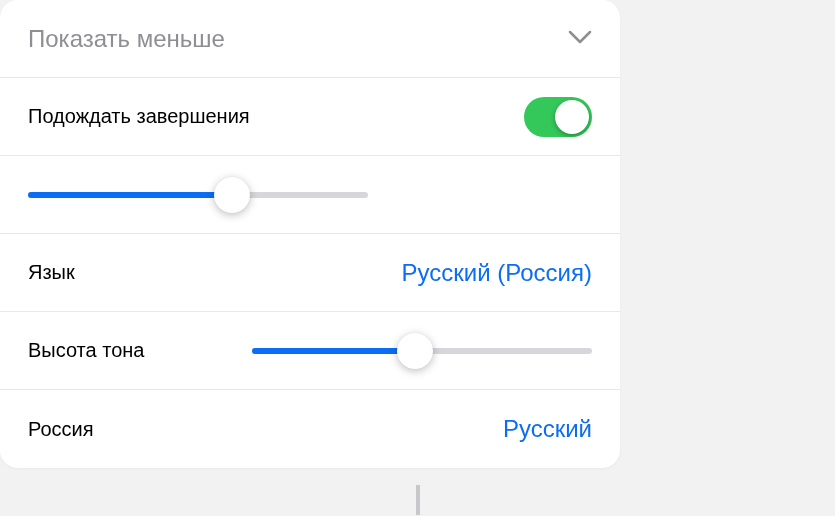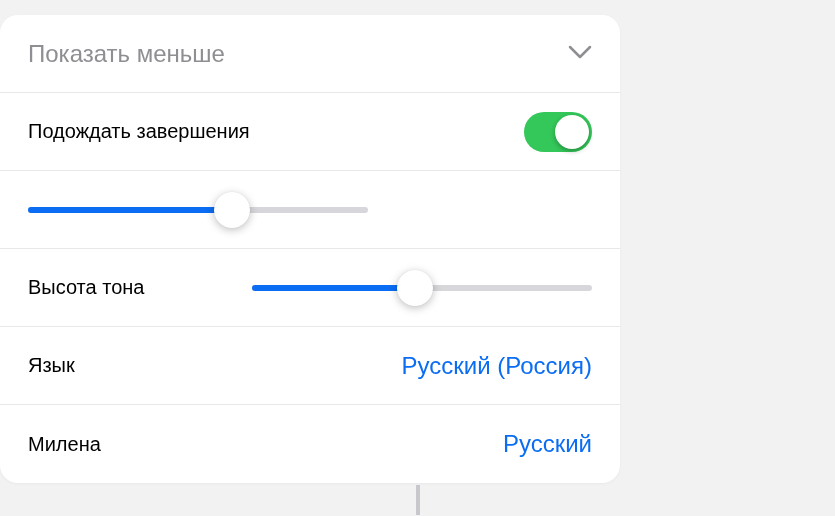--- a/index.html
+++ b/index.html
@@ -15,21 +15,21 @@
       display: flex;
       justify-content: center;
       padding-top: 0;
     }
     .card {
       width: 620px;
       background: #ffffff;
       border-radius: 18px;
       overflow: hidden;
       box-shadow: 0 1px 3px rgba(0,0,0,0.04);
-      margin-top: 15px;
+      margin-top: 0;
     }
     .row {
       display: flex;
       align-items: center;
       justify-content: space-between;
       min-height: 78px;
       padding: 0 28px;
       border-bottom: 1px solid #e8e8e8;
     }
     .row:last-child {
@@ -142,34 +142,34 @@
     <div class="row">
       <div class="slider-wrap">
         <div class="slider-track">
           <div class="slider-fill" id="speed-fill" style="width: 60%;"></div>
           <div class="slider-thumb" id="speed-thumb" style="left: 60%;"></div>
         </div>
       </div>
     </div>
 
     <div class="row">
+      <span class="row-label">Язык</span>
+      <span class="link-value">Русский (Россия)</span>
+    </div>
+
+    <div class="row">
       <span class="row-label">Высота тона</span>
       <div class="slider-wrap">
         <div class="slider-track">
           <div class="slider-fill" id="pitch-fill" style="width: 48%;"></div>
           <div class="slider-thumb" id="pitch-thumb" style="left: 48%;"></div>
         </div>
       </div>
     </div>
 
     <div class="row">
-      <span class="row-label">Язык</span>
-      <span class="link-value">Русский (Россия)</span>
-    </div>
-
-    <div class="row">
-      <span class="row-label">Милена</span>
+      <span class="row-label">Россия</span>
       <span class="link-value">Русский</span>
     </div>
 
   </div>
   <div class="stem"></div>
 </div>
 
 </body></html>

